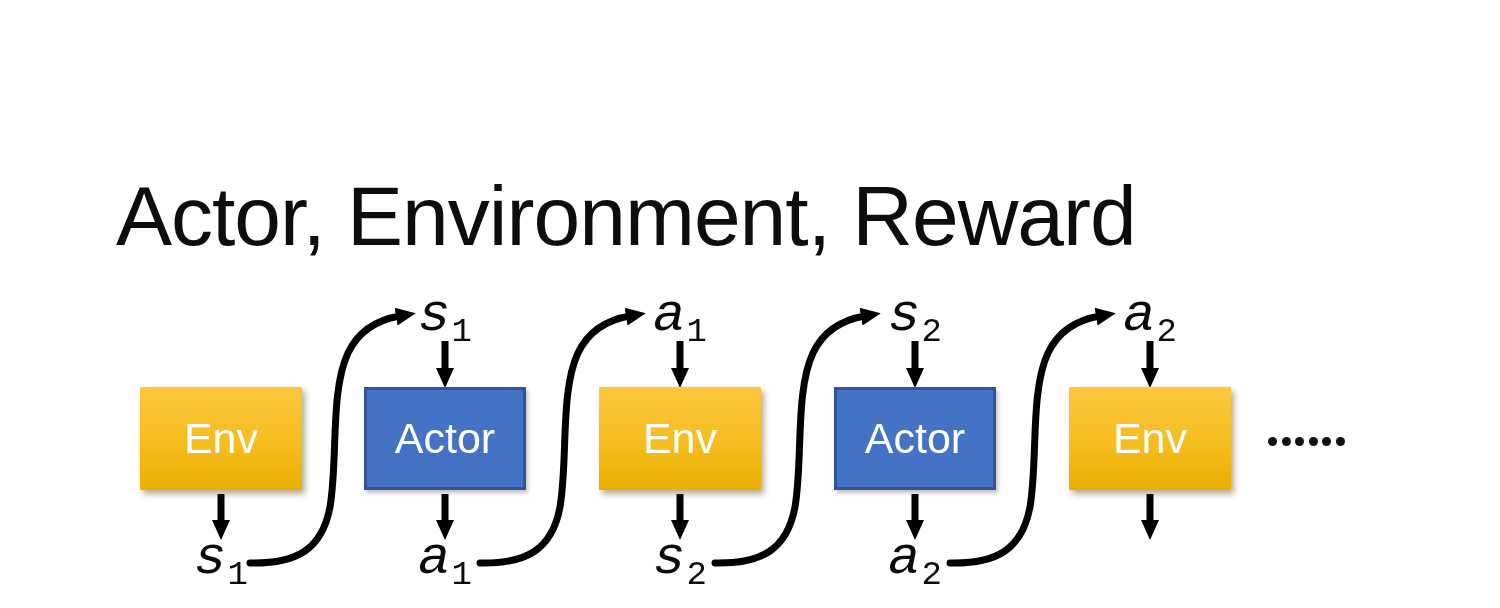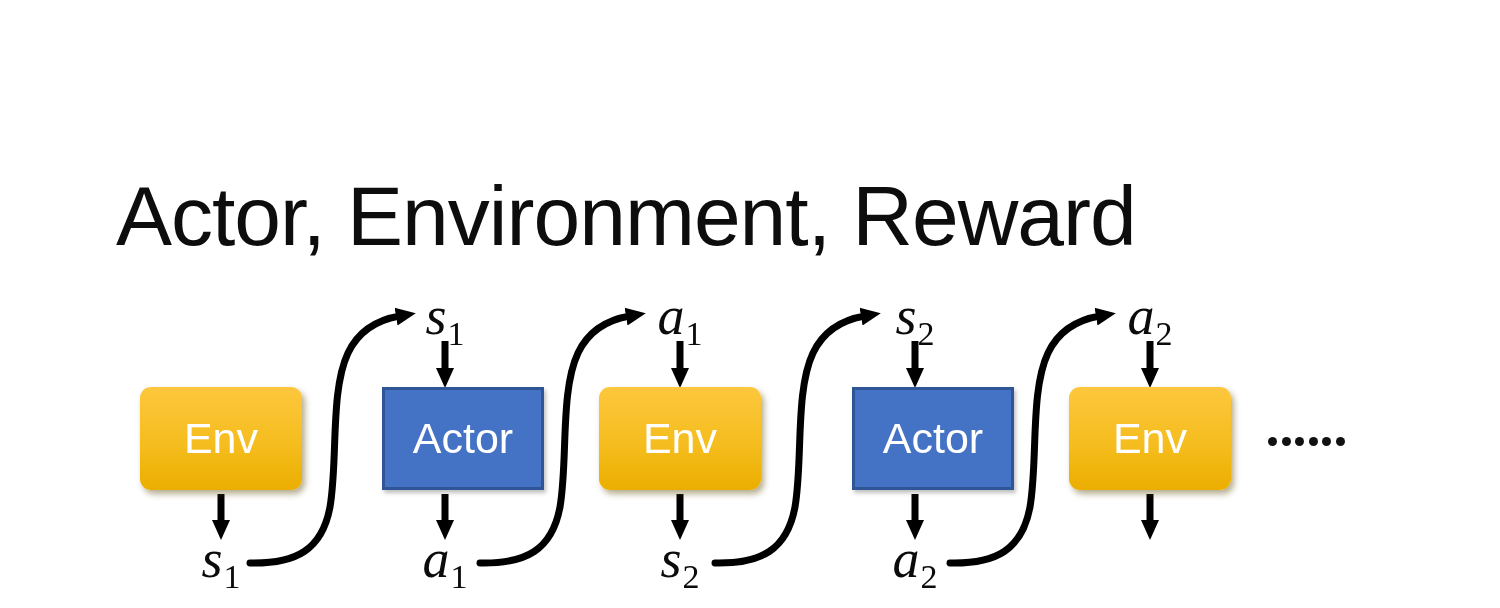--- a/index.html
+++ b/index.html
@@ -29,34 +29,33 @@
     top: 387px;
     width: 162px; height: 103px;
     display: flex; align-items: center; justify-content: center;
     font-size: 43px;
     color: #ffffff;
     box-sizing: border-box;
   }
   .box.env {
     background: linear-gradient(180deg, #FDC73E 0%, #F5BD1E 55%, #EBAE00 100%);
     box-shadow: 3px 4px 6px rgba(90, 70, 0, 0.45);
-    border-radius: 11px;
+    border-radius: 1px;
   }
   .box.actor {
     background: #4472C4;
     border: 3px solid #2F5597;
     box-shadow: 2px 3px 4px rgba(0, 0, 0, 0.25);
-    margin-left: 18px;
   }
   .math {
     position: absolute;
     width: 120px;
     text-align: center;
     color: #0b0b0b;
-    font-family: Liberation Serif, serif;
+    font-family: Liberation Mono, monospace;
     font-size: 54px;
     line-height: 1;
     white-space: nowrap;
   }
   .math .base { font-style: italic; }
   .math .sub {
     display: inline-block;
     font-style: normal;
     font-size: 34px;
     transform: translateY(11px);

